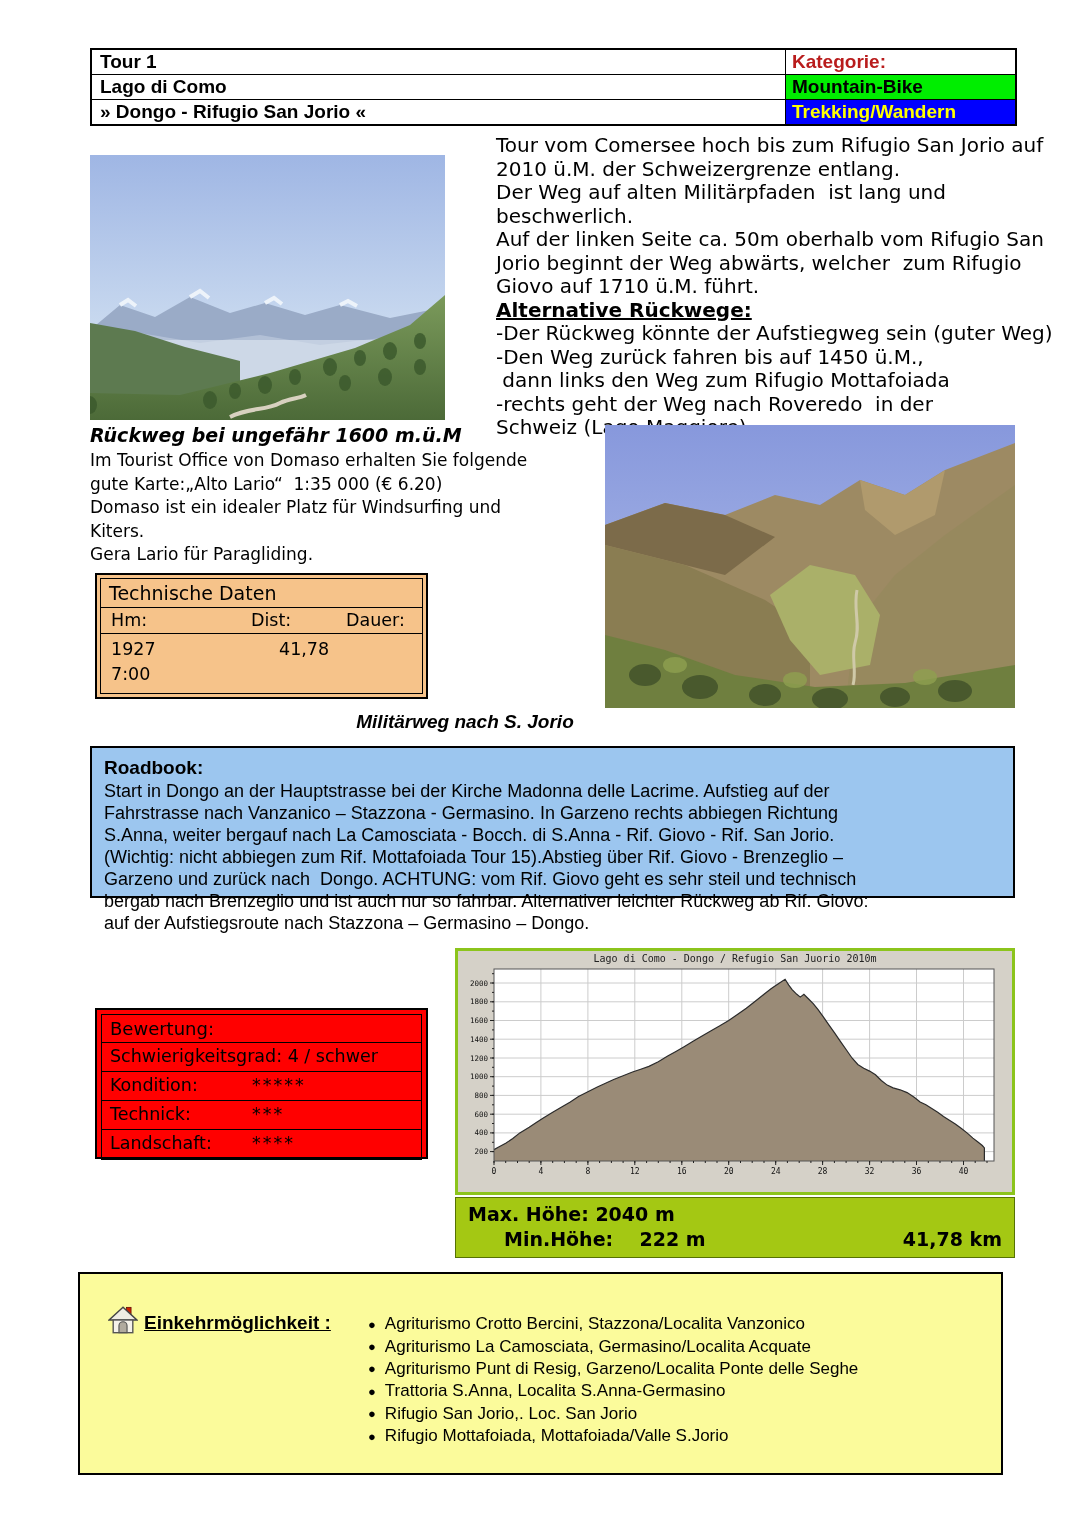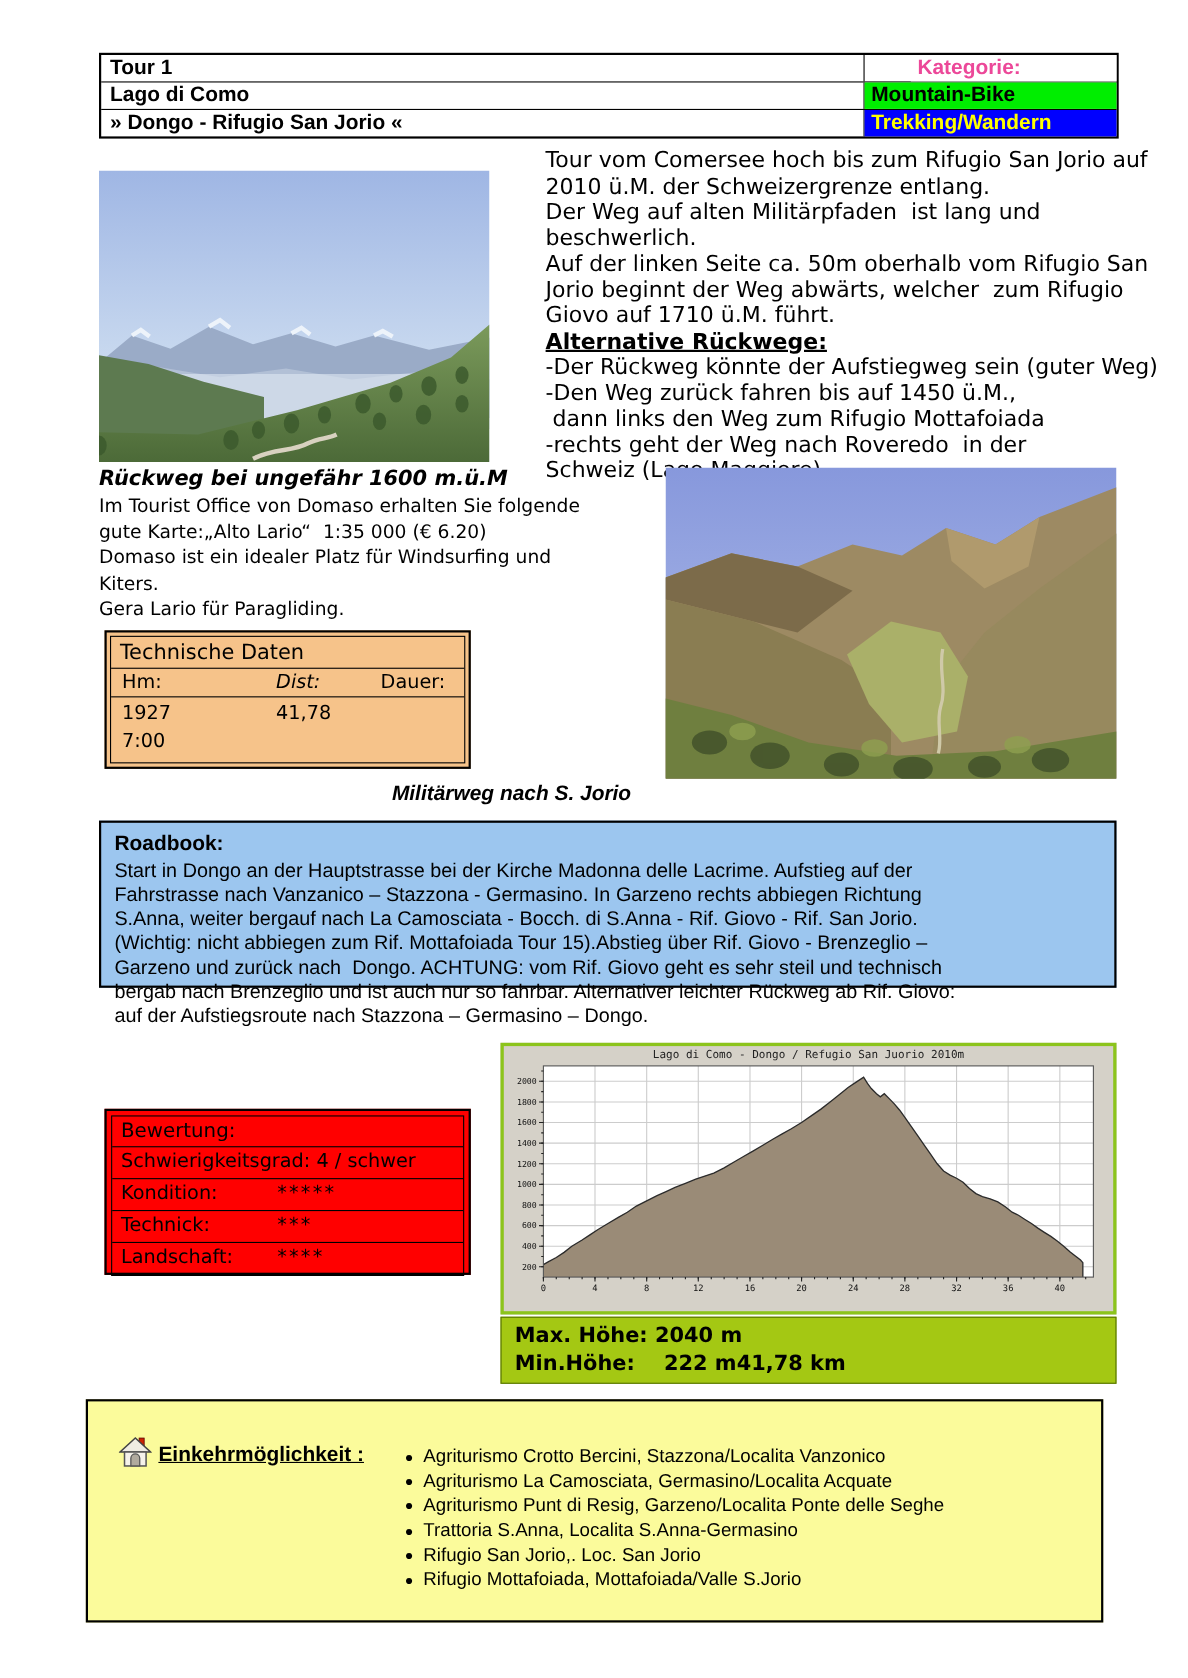--- a/index.html
+++ b/index.html
@@ -28,23 +28,23 @@
   .alt-title{font-weight:bold;text-decoration:underline;}
   .left-head{left:90px;top:424px;font-size:19px;font-weight:bold;font-style:italic;}
   .left-par{left:90px;top:449px;width:520px;font-size:17px;line-height:23.5px;}
   .left-par div{white-space:pre;}
 
   
   .tech{left:95px;top:573px;width:333px;background:#F6C38A;border:2px solid #000;padding:3px;box-sizing:border-box;}
   .tech-inner{border:1px solid #000;}
   .tech-title{font-size:19px;font-weight:normal;padding:3px 8px;border-bottom:1px solid #000;}
   .tech-cols{display:flex;font-size:17.5px;padding:2px 0 3px 10px;border-bottom:1px solid #000;}
-  .tech-c1{width:140px;} .tech-c2{width:95px;font-style:italic;} .tech-c3{flex:1;}
+  .tech-c1{width:140px;} .tech-c2{width:95px;} .tech-c3{flex:1;}
   .tech-vals{font-size:17.5px;padding:3px 0 6px 10px;}
-  .tech-vrow{display:flex;line-height:25px;}
+  .tech-vrow{display:flex;line-height:25px;gap:28px;}
   .tech-v1{width:140px;}
 
   
   .caption{left:330px;top:711px;width:270px;text-align:center;
            font-family:"Liberation Sans",sans-serif;font-weight:bold;font-style:italic;font-size:19px;}
 
   
   .roadbook{left:90px;top:746px;width:925px;height:152px;box-sizing:border-box;
             background:#9CC6EF;border:2px solid #000;padding:8px 12px;
             font-family:"Liberation Sans",sans-serif;}
@@ -61,39 +61,39 @@
 
   
   .chart{left:455px;top:948px;width:560px;height:247px;box-sizing:border-box;
          border:3px solid #8CC41C;background:#D5D1C8;}
   .chart svg{display:block;}
 
   
   .summary{left:455px;top:1197px;width:560px;height:61px;box-sizing:border-box;
            background:#A4C813;border:1px solid #567203;padding:4px 12px;
            font-size:19px;font-weight:bold;line-height:25px;}
-  .sum-row2{display:flex;white-space:pre;}
+  .sum-row2{display:flex;justify-content:space-between;white-space:pre;margin-left:36px;}
   .sum-row1{white-space:pre;}
 
   
   .eink{left:78px;top:1272px;width:925px;height:203px;box-sizing:border-box;
         background:#FBFB9B;border:2px solid #000;font-family:"Liberation Sans",sans-serif;}
   .eink-icon{position:absolute;left:28px;top:32px;width:30px;height:28px;}
   .eink-label{position:absolute;left:64px;top:38px;font-size:19px;font-weight:bold;text-decoration:underline;white-space:pre;}
   .eink-list{position:absolute;left:288px;top:39px;font-size:17px;}
   .eink-item{display:flex;align-items:center;height:22.4px;white-space:pre;}
   .eink-bullet{font-size:13px;margin-right:9px;}
 </style>
 </head>
 <body>
 
 <div class="abs hdr">
   <div class="hdr-row">
     <div class="hdr-left">Tour 1</div>
-    <div class="hdr-right" style="background-color: rgb(255, 255, 255); color: #ec4899; margin-left: 42px;">Kategorie:</div>
+    <div class="hdr-right" style="background-color: rgb(255, 255, 255); color: #b91c1c;">Kategorie:</div>
   </div>
   <div class="hdr-row">
     <div class="hdr-left">Lago di Como</div>
     <div class="hdr-right" style="background-color: rgb(0, 238, 0); color: rgb(0, 0, 0);">Mountain-Bike</div>
   </div>
   <div class="hdr-row">
     <div class="hdr-left">» Dongo - Rifugio San Jorio «</div>
     <div class="hdr-right" style="background-color: rgb(0, 0, 255); color: rgb(255, 255, 0);">Trekking/Wandern</div>
   </div>
 </div>

